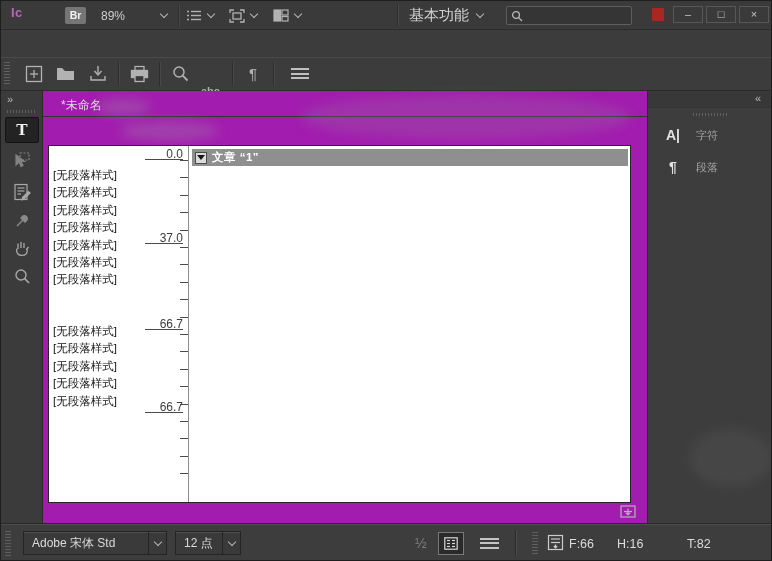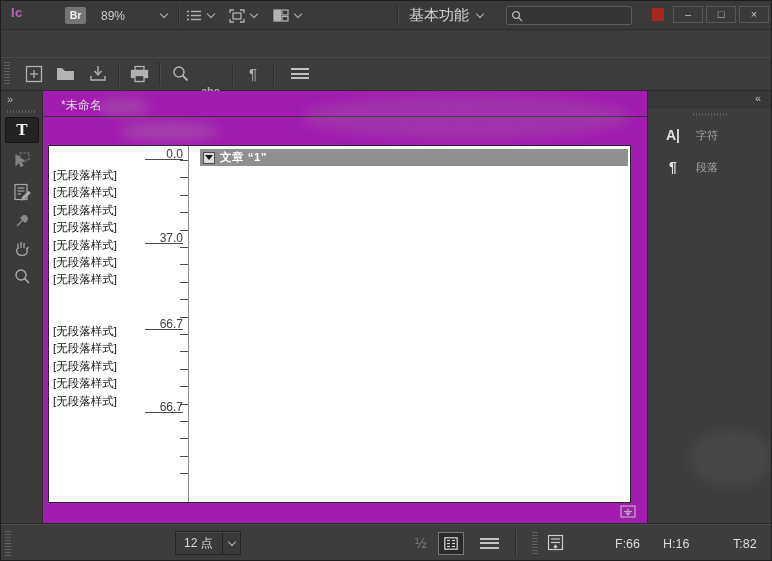--- a/index.html
+++ b/index.html
@@ -58,21 +58,21 @@
   .styles-col { position:absolute; left:0; top:0; width:140px; height:100%; border-right:1px solid #8d8d8d; }
   .style-rows { position:absolute; left:0; width:120px; }
   .style-rows.g1 { top:21px; }
   .style-rows.g2 { top:177px; }
   .style-row { height:17.4px; font-size:11.5px; color:#161616; padding-left:4px; white-space:nowrap; line-height:17.4px; }
   .ticks { position:absolute; right:0; top:14px; width:8px; height:330px; background:repeating-linear-gradient(to bottom,#4a4a4a 0 1px,transparent 1px 17.4px); }
   .rmark { position:absolute; right:5px; width:38px; text-align:right; font-size:12px; color:#3c3c3c; border-bottom:1px solid #4a4a4a; line-height:9px; }
   .rmark.m0 { top:4px; } .rmark.m1 { top:88px; } .rmark.m2 { top:174px; } .rmark.m3 { top:257px; }
 
   .story { position:absolute; left:141px; top:0; right:0; bottom:0; background:#fff; }
-  .story-header { position:absolute; left:10px; right:2px; top:3px; height:17px; background:#8f8f8f; display:flex; align-items:center; padding-left:3px; gap:5px; }
+  .story-header { position:absolute; left:2px; right:2px; top:3px; height:17px; background:#8f8f8f; display:flex; align-items:center; padding-left:3px; gap:5px; }
   .tri-box { width:12px; height:12px; background:#dcdcdc; border:1px solid #4c4c4c; display:flex; align-items:center; justify-content:center; }
   .tri { width:0; height:0; border-left:4px solid transparent; border-right:4px solid transparent; border-top:5px solid #141414; }
   .story-title { color:#ffffff; font-size:11.5px; font-weight:bold; letter-spacing:0.5px; }
   .overset { position:absolute; left:576px; top:413px; }
 
   
   .rpanel { position:absolute; left:646px; top:90px; width:126px; height:432px; background:#3d3d3d; border-left:1px solid #2a2a2a; }
   .rpanel .topstrip { position:absolute; left:0; top:0; width:100%; height:17px; background:#383838; border-bottom:1px solid #333; }
   .rpanel .collapse { position:absolute; right:12px; top:1px; font-size:11px; color:#bbb; }
   .rpanel .grip { position:absolute; left:45px; top:22px; width:36px; height:3px; background:repeating-linear-gradient(to right,#5f5f5f 0 1px,transparent 1px 3px); }
@@ -85,21 +85,21 @@
   .sb-grip { position:absolute; left:4px; top:7px; width:6px; height:25px; background:repeating-linear-gradient(to bottom,#606060 0 1px,transparent 1px 3px); }
   .sb-select { position:absolute; top:7px; height:24px; background:#3a3a3a; border:1px solid #242424; box-shadow:inset 0 1px 0 #4e4e4e; display:flex; align-items:center; }
   .sb-select .txt { flex:1; font-size:12px; color:#dadada; padding:0 8px; white-space:nowrap; overflow:hidden; }
   .sb-select .dd { width:18px; height:100%; border-left:1px solid #242424; display:flex; align-items:center; justify-content:center; }
   .sb-vsep { position:absolute; top:6px; width:1px; height:26px; background:#2b2b2b; box-shadow:1px 0 0 #4c4c4c; }
   .half-ico { position:absolute; left:414px; top:11px; color:#7d7d7d; font-size:14px; }
   .pressed-ico { position:absolute; left:437px; top:8px; width:26px; height:23px; background:#2a2a2a; border:1px solid #7a7a7a; display:flex; align-items:center; justify-content:center; }
   .sb-burger { position:absolute; left:479px; top:14px; width:19px; height:11px; background:repeating-linear-gradient(to bottom,#c4c4c4 0 2px,transparent 2px 4.5px); }
   .sb-grip2 { position:absolute; left:531px; top:8px; width:6px; height:24px; background:repeating-linear-gradient(to bottom,#606060 0 1px,transparent 1px 3px); }
   .sb-pageico { position:absolute; left:546px; top:10px; }
-  .sb-field { position:absolute; top:13px; font-size:12.5px; color:#dcdcdc;margin-left:46px; }
+  .sb-field { position:absolute; top:13px; font-size:12.5px; color:#dcdcdc; }
   .f-f { left:568px; } .f-h { left:616px; } .f-t { left:686px; }
 
   
   .smudge { position:absolute; border-radius:50%; filter:blur(6px); pointer-events:none; }
   .sm1 { left:300px; top:94px; width:330px; height:44px; background:rgba(150,150,150,0.20); }
   .sm2 { left:118px; top:120px; width:100px; height:20px; background:rgba(160,160,160,0.28); }
   .sm3 { left:95px; top:98px; width:55px; height:16px; background:rgba(160,160,160,0.30); }
   .sm4 { left:688px; top:428px; width:84px; height:58px; background:rgba(130,130,130,0.15); }
 </style>
 </head>
@@ -340,20 +340,26 @@
       <span class="rp-label">字符</span>
     </div>
     <div class="rp-item" style="top:62px">
       <span class="rp-ico">¶</span>
       <span class="rp-label">段落</span>
     </div>
   </div>
 
   <div class="statusbar">
     <div class="sb-grip"></div>
+    <div class="sb-select" style="left:22px; width:144px">
+      <span class="txt">Adobe 宋体 Std</span>
+      <span class="dd">
+          <span class="chev"></span>
+        </span>
+    </div>
     <div class="sb-select" style="left:174px; width:66px">
       <span class="txt">12 点</span>
       <span class="dd">
           <span class="chev"></span>
         </span>
     </div>
     <span class="half-ico">½</span>
     <div class="pressed-ico">
       <svg width="14" height="13" viewBox="0 0 14 13">
           <g stroke="#d8d8d8" stroke-width="1.2">

